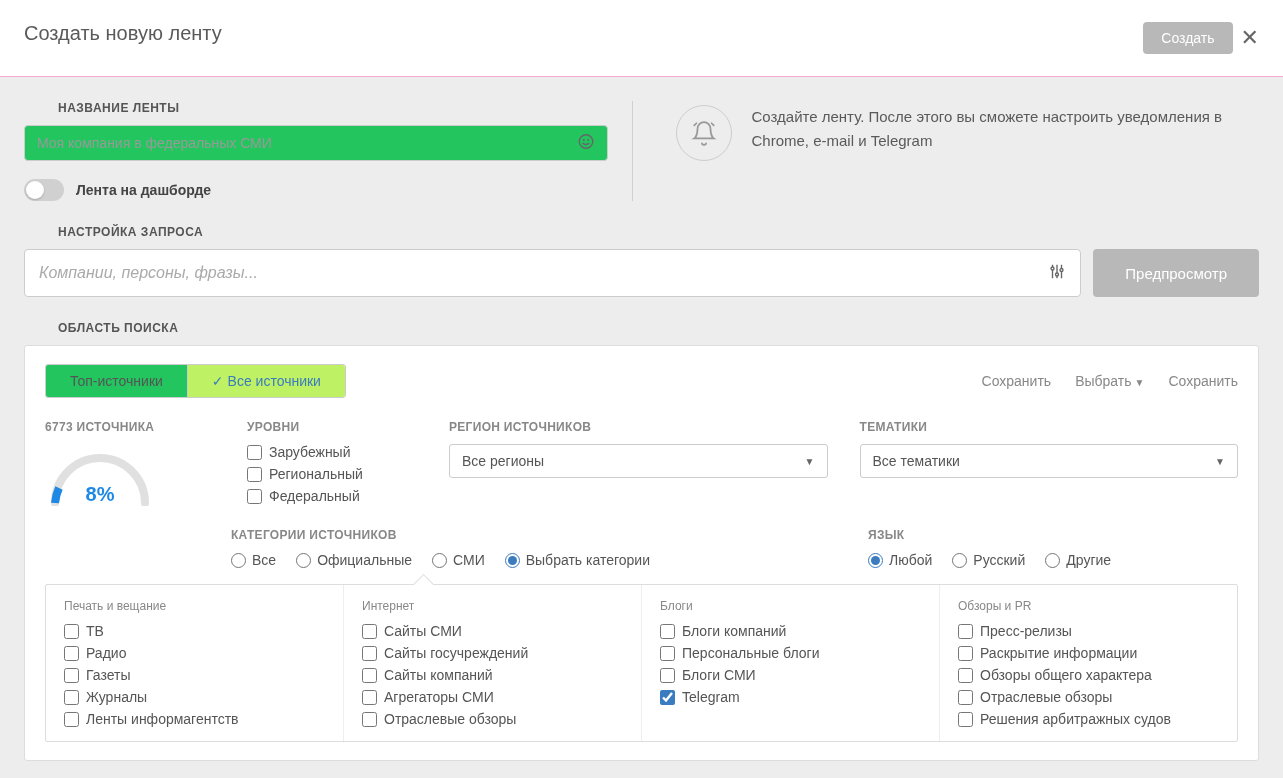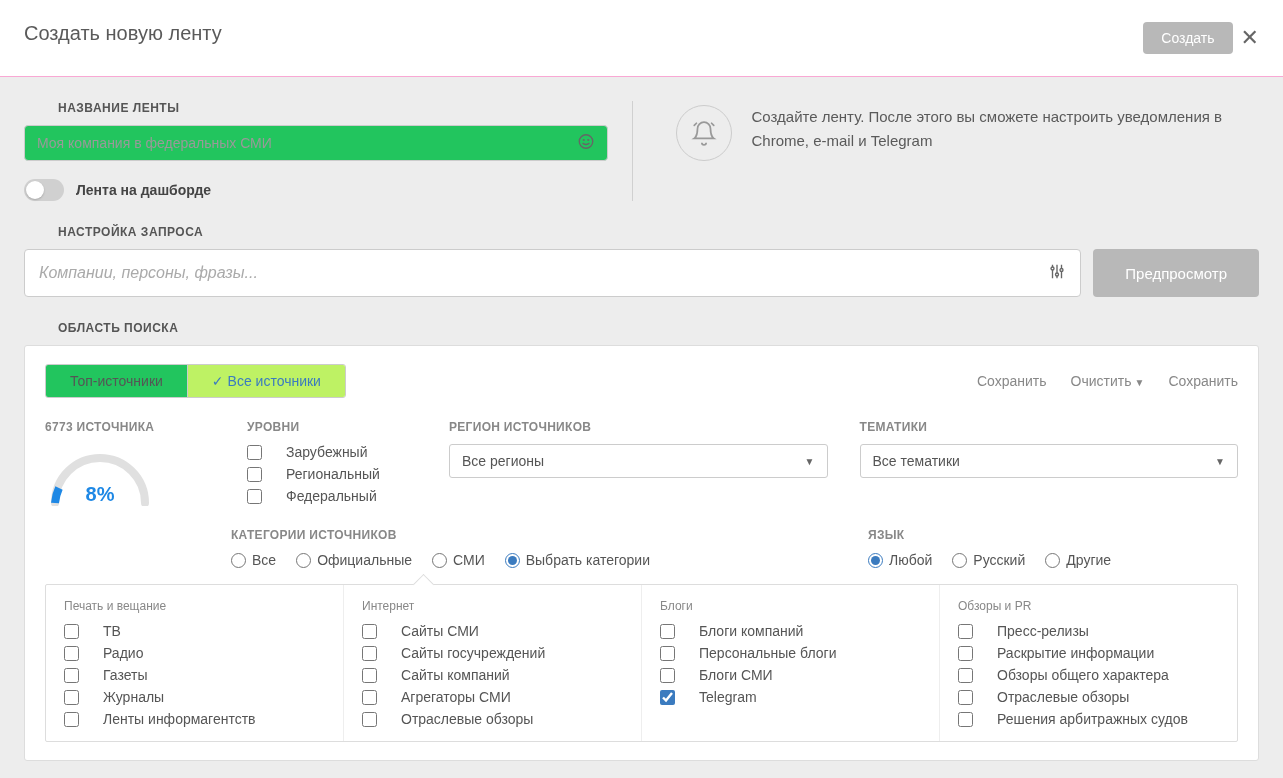--- a/index.html
+++ b/index.html
@@ -58,21 +58,21 @@
     .filter-col.col3 { flex: 1; }
     .filter-col.col4 { flex: 1; }
     
     .col-label { font-size: 12px; font-weight: 600; color: #888; text-transform: uppercase; margin-bottom: 10px; letter-spacing: 0.3px; }
     
     .sources-count { font-size: 12px; font-weight: 600; color: #888; text-transform: uppercase; margin-bottom: 14px; letter-spacing: 0.3px; }
     .gauge-wrap { position: relative; width: 110px; height: 58px; }
     .gauge-pct { position: absolute; left: 50%; bottom: 0; transform: translateX(-50%); font-size: 20px; font-weight: 700; color: #1e88e5; }
     
     .checkbox-list { display: flex; flex-direction: column; gap: 6px; }
-    .checkbox-row { display: flex; align-items: center; gap: 24px; color: #555; cursor: pointer; }
+    .checkbox-row { display: flex; align-items: center; gap: 7px; color: #555; cursor: pointer; }
     .checkbox-row input[type=checkbox] { width: 15px; height: 15px; cursor: pointer; accent-color: #3b7bbf; }
     
     .select-box { display: flex; align-items: center; justify-content: space-between; background: #fff; border: 1px solid #ccc; border-radius: 3px; padding: 8px 12px; color: #555; cursor: pointer; }
     .select-caret { color: #666; font-size: 10px; }
     .cat-col-left { width: 146px; }
     .radio-row { display: flex; gap: 20px; flex-wrap: wrap; margin-top: 2px; }
     .radio-item { display: flex; align-items: center; gap: 6px; color: #555; cursor: pointer; }
     .radio-item input[type=radio] { width: 15px; height: 15px; cursor: pointer; accent-color: #3b7bbf; }
     .flex-row-cats-lang { display: flex; margin-top: 22px; gap: 40px; }
     .cats-block { flex: 1; }
@@ -155,21 +155,21 @@
   <div class="section-label">ОБЛАСТЬ ПОИСКА</div>
   <div class="white-panel">
 
     <div class="toolbar-row">
       <div class="btn-group">
         <button class="btn-tab">Топ-источники</button>
         <button class="btn-tab active"><span class="check-icon">✓</span><span>Все источники</span></button>
       </div>
       <div class="action-links">
         <span class="action-link">Сохранить</span>
-        <span class="action-link"><span>Очистить</span><span class="chevron-down">▼</span></span>
+        <span class="action-link"><span>Выбрать</span><span class="chevron-down">▼</span></span>
         <span class="action-link">Сохранить</span>
       </div>
     </div>
 
     <div class="filters-grid">
 
       <div class="filter-col col1">
         <div class="sources-count">6773 ИСТОЧНИКА</div>
         <div class="gauge-wrap">
           <svg width="110" height="58" viewBox="0 0 110 58">

